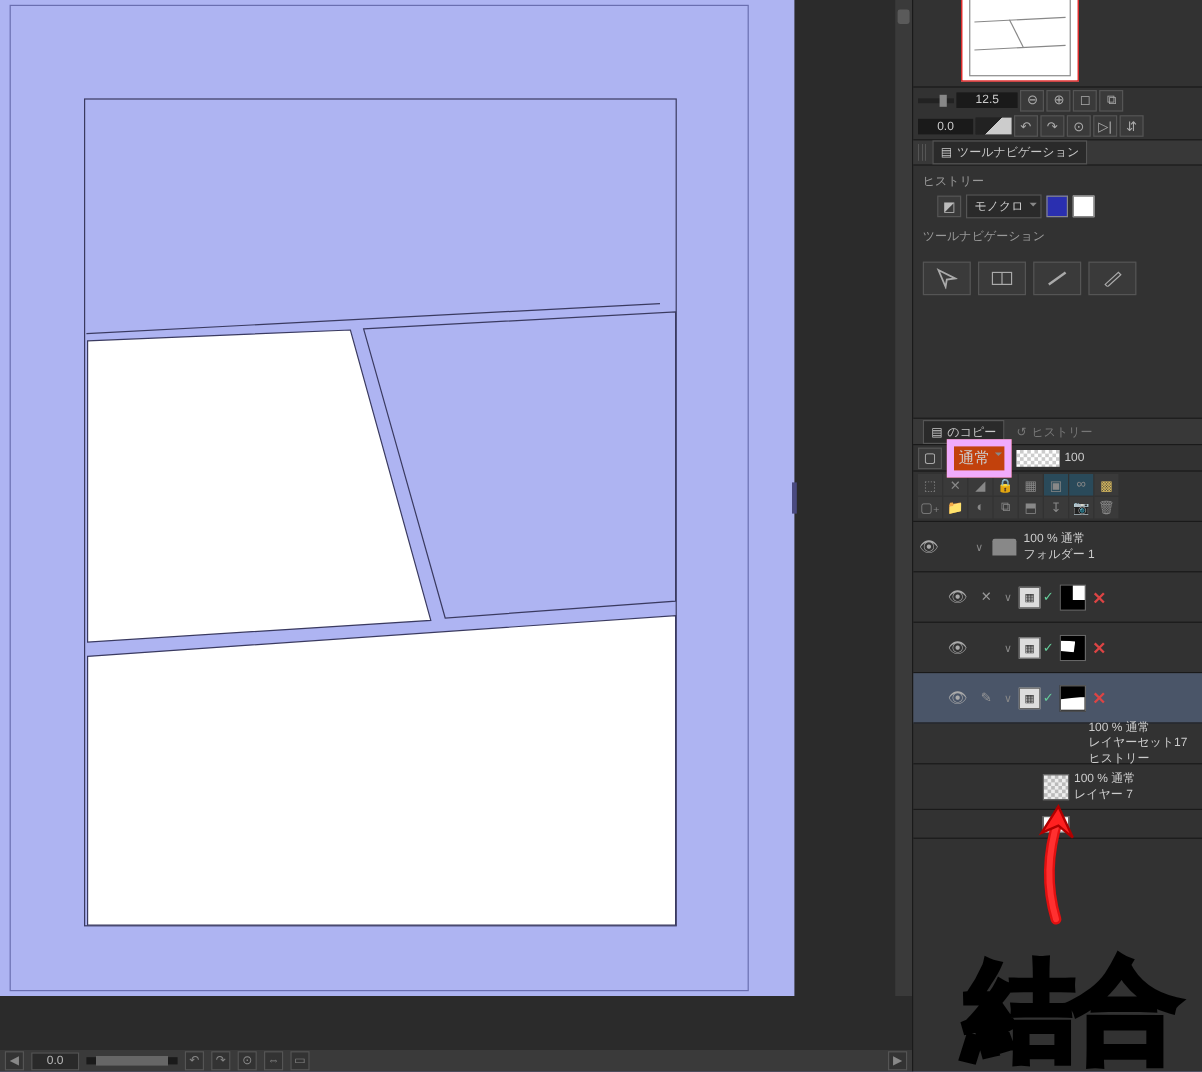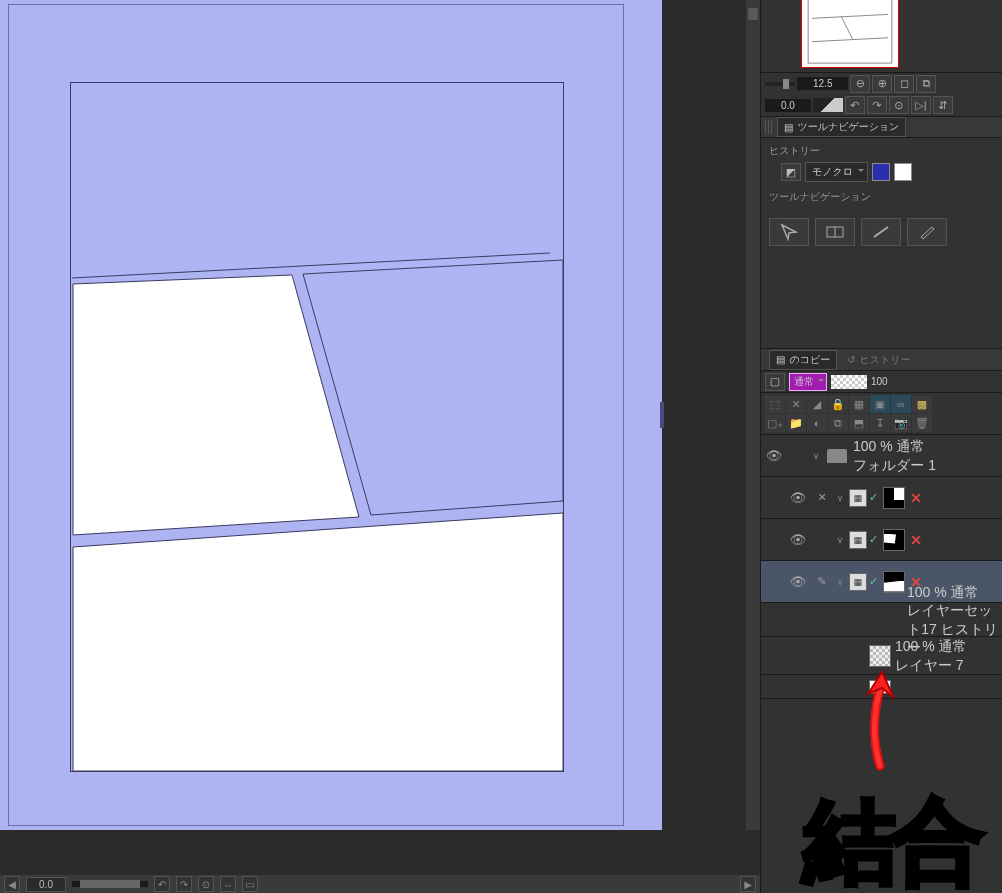--- a/index.html
+++ b/index.html
@@ -51,41 +51,41 @@
 .big-btn{width:40px;height:28px;border:1px solid #555;background:#3a3a3a;display:flex;align-items:center;justify-content:center;color:#999}
 
 .gap{flex:0 0 98px}
 
 .layer-hdr{height:22px;background:#383838;border-top:1px solid #1a1a1a;display:flex;align-items:center;padding:0 4px;gap:4px}
 .layer-hdr .tab{display:flex;align-items:center;gap:4px;padding:2px 6px;font-size:10px}
 .layer-hdr .tab.active{background:#2a2a2a;border:1px solid #555}
 .layer-hdr .tab.inactive{color:#777}
 
 .layer-ctrl{height:22px;display:flex;align-items:center;gap:4px;padding:0 4px;border-top:1px solid #1a1a1a}
-.blend-sel{background:#a21caf;border:1px solid #f0abfc;color:#ccc;padding:1px 12px 1px 4px;font-size:10px;position:relative}
+.blend-sel{background:#c2410c;border:6px solid #f0abfc;color:#ccc;padding:1px 12px 1px 4px;font-size:13px;position:relative}
 .blend-sel::after{content:"";position:absolute;right:2px;top:5px;border:3px solid transparent;border-top-color:#888}
 .checker{width:36px;height:14px;background:repeating-conic-gradient(#ccc 0 25%,#fff 0 50%) 0 0/6px 6px}
 .opval{color:#ccc;font-size:10px}
 
 .tool-rows{display:flex;flex-wrap:wrap;gap:1px;padding:2px 4px;border-top:1px solid #1a1a1a}
 .trow{display:flex;gap:1px;width:100%}
 .tbtn{width:20px;height:18px;background:#3a3a3a;color:#888;display:flex;align-items:center;justify-content:center;font-size:11px}
 .tbtn.hl{background:#2a4a5a}
 .tbtn.on{color:#e0c060}
 
 .layer-list{flex:1;overflow:hidden;border-top:1px solid #1a1a1a}
 .layer-row{display:flex;align-items:center;height:42px;border-bottom:1px solid #1a1a1a;padding-right:0}
 .layer-row.sel{background:#4a5568}
 .vis-col{width:26px;display:flex;align-items:center;justify-content:center;color:#aaa;font-size:13px}
 .lock-col{width:22px;display:flex;align-items:center;justify-content:center;color:#999}
 .exp{width:14px;color:#888;font-size:9px;text-align:center}
 .ltype{width:18px;height:18px;border:1px solid #666;background:#ddd;margin:0 2px;display:flex;align-items:center;justify-content:center;font-size:9px;color:#333}
 .lchk{width:12px;color:#6c9;font-size:11px}
 .lthumb{width:22px;height:22px;border:1px solid #666;margin:0 2px;background:#000;position:relative;flex-shrink:0}
-.ltext{flex:1;font-size:14px;color:#ccc;line-height:1.3;overflow:hidden;padding-left:2px}
+.ltext{flex:1;font-size:10px;color:#ccc;line-height:1.3;overflow:hidden;padding-left:2px}
 .lclose{width:18px;color:#d44;font-size:14px;font-weight:bold;text-align:center}
 .folder-ico{width:20px;height:14px;background:#888;border-radius:2px 2px 0 0;margin:0 4px}
 .indent1{padding-left:24px}
 .indent2{padding-left:24px}
 
 .annot-arrow{position:absolute;left:850px;top:666px;pointer-events:none;z-index:10}
 .annot-text{position:absolute;left:804px;top:780px;font-size:92px;font-weight:900;color:#fff;-webkit-text-stroke:5px #000;pointer-events:none;z-index:10;letter-spacing:-4px}
 </style>
 </head>
 <body>

